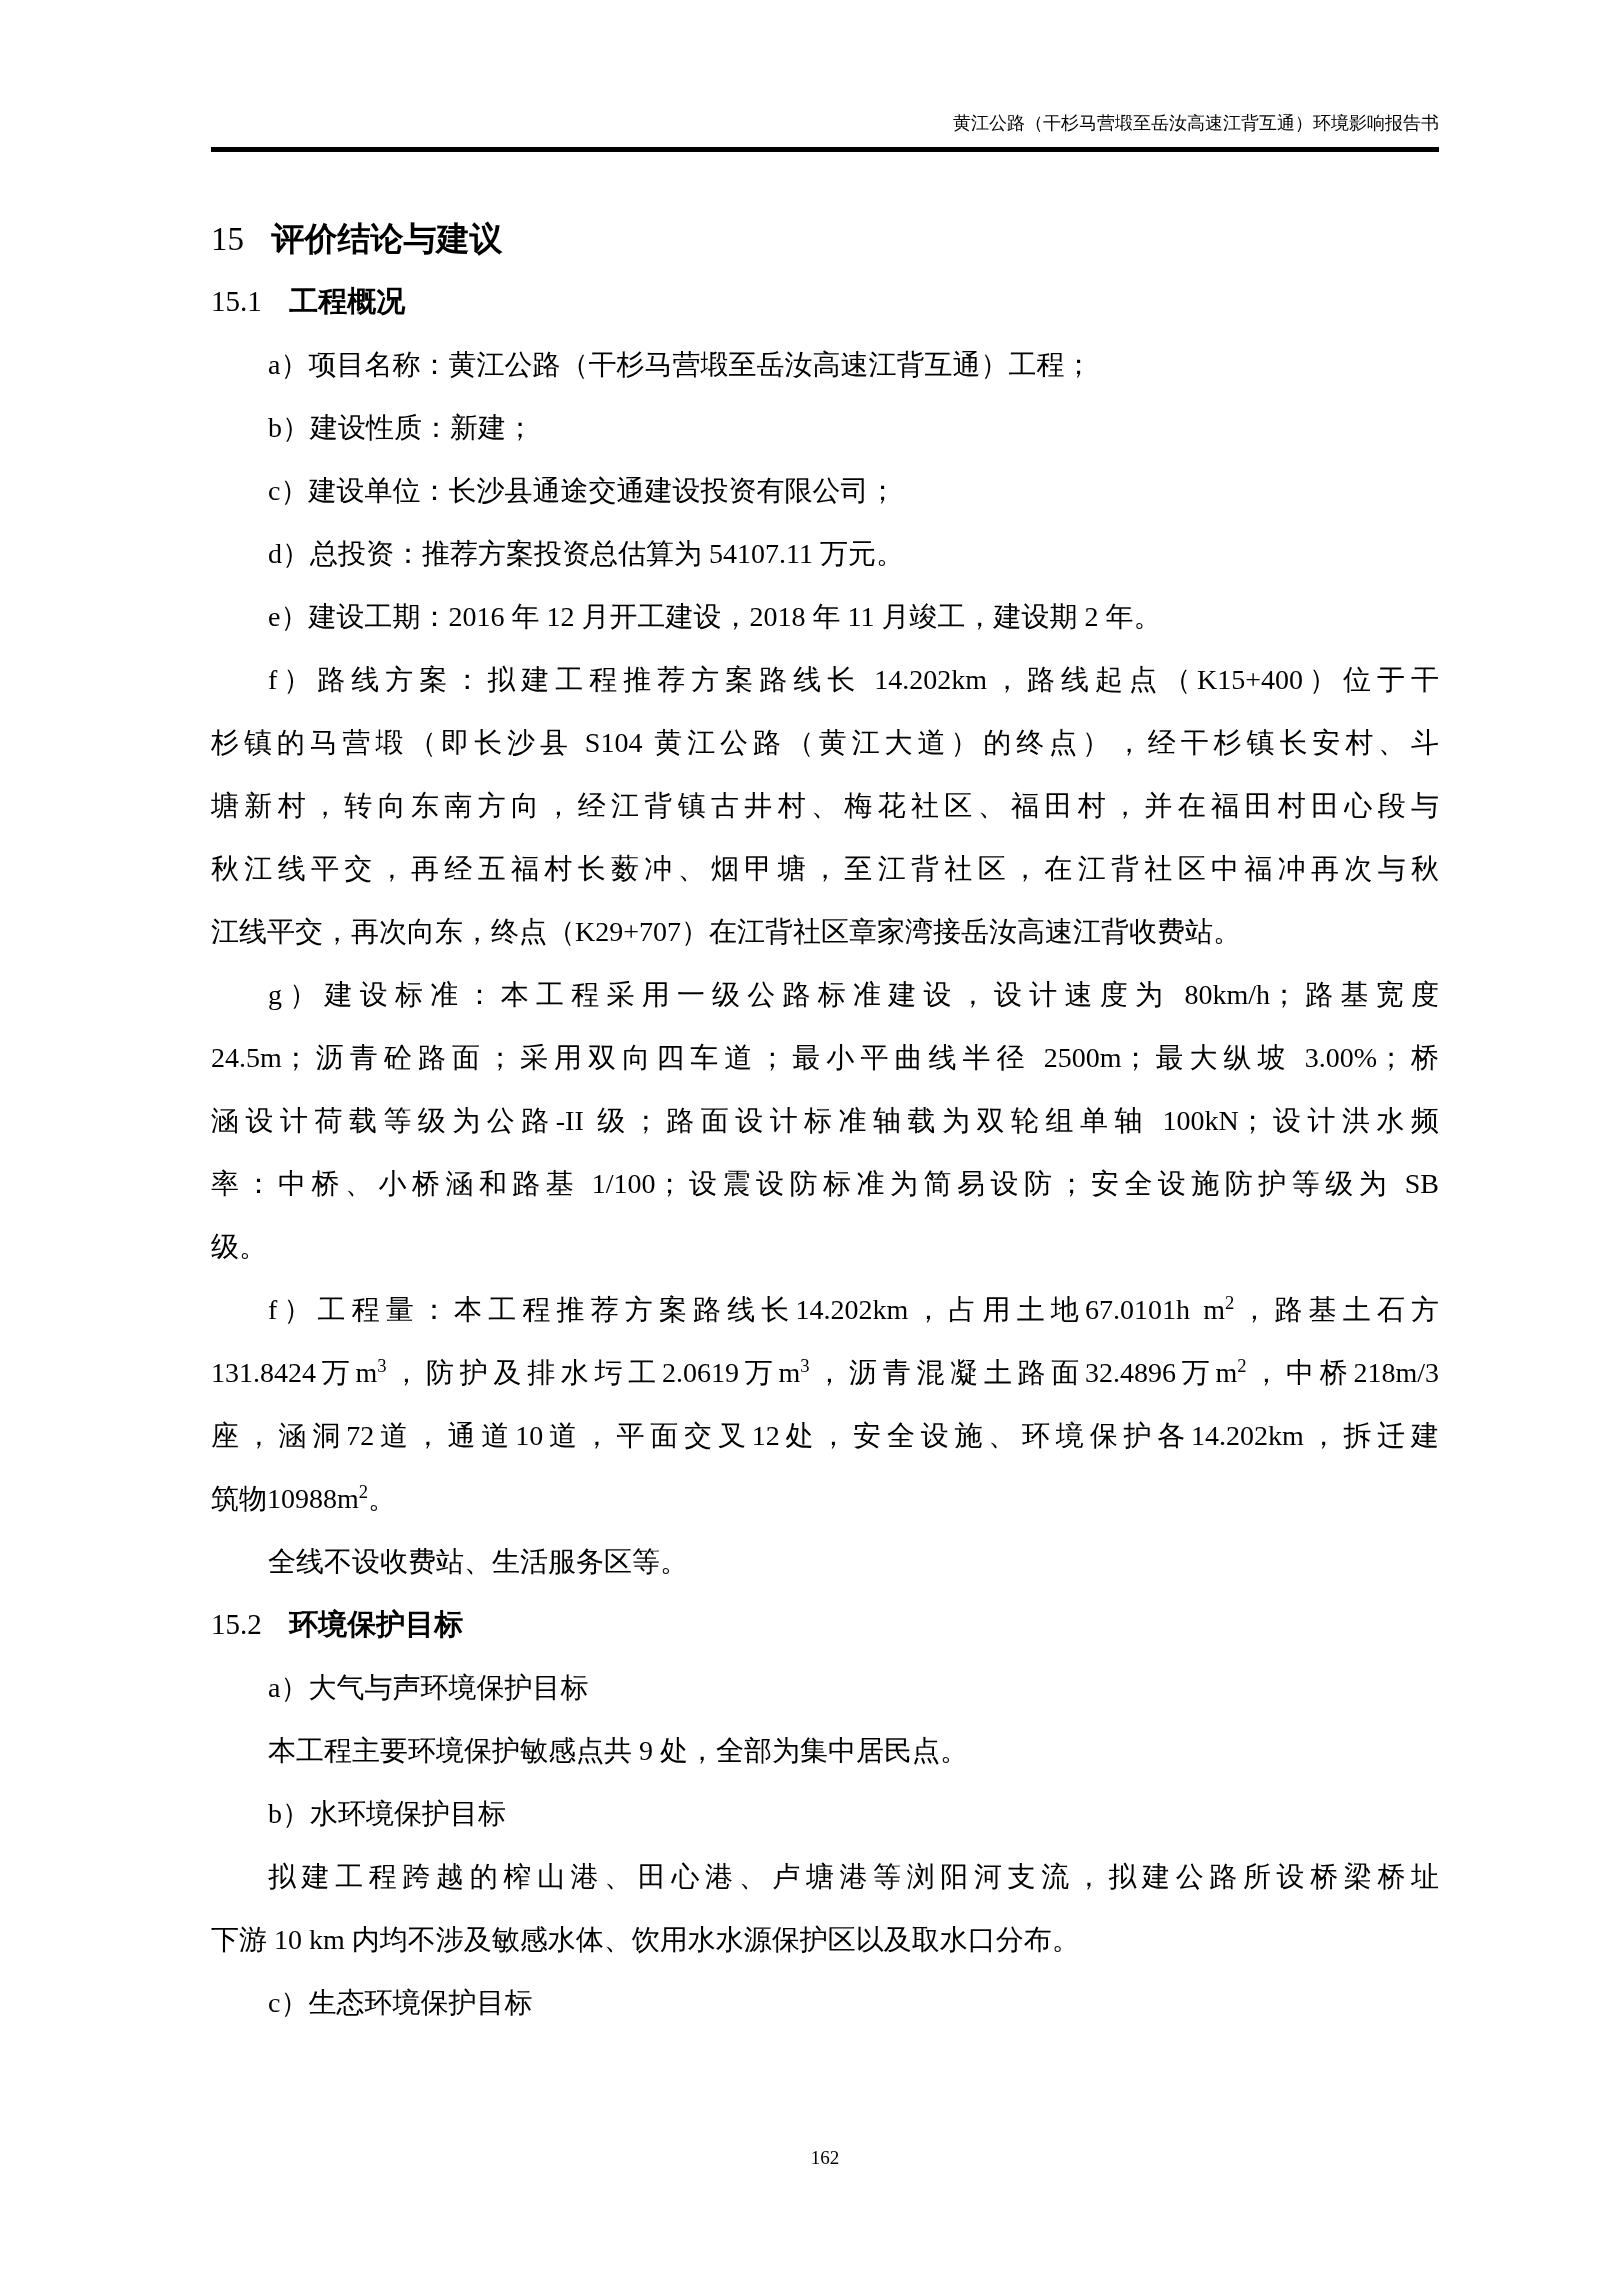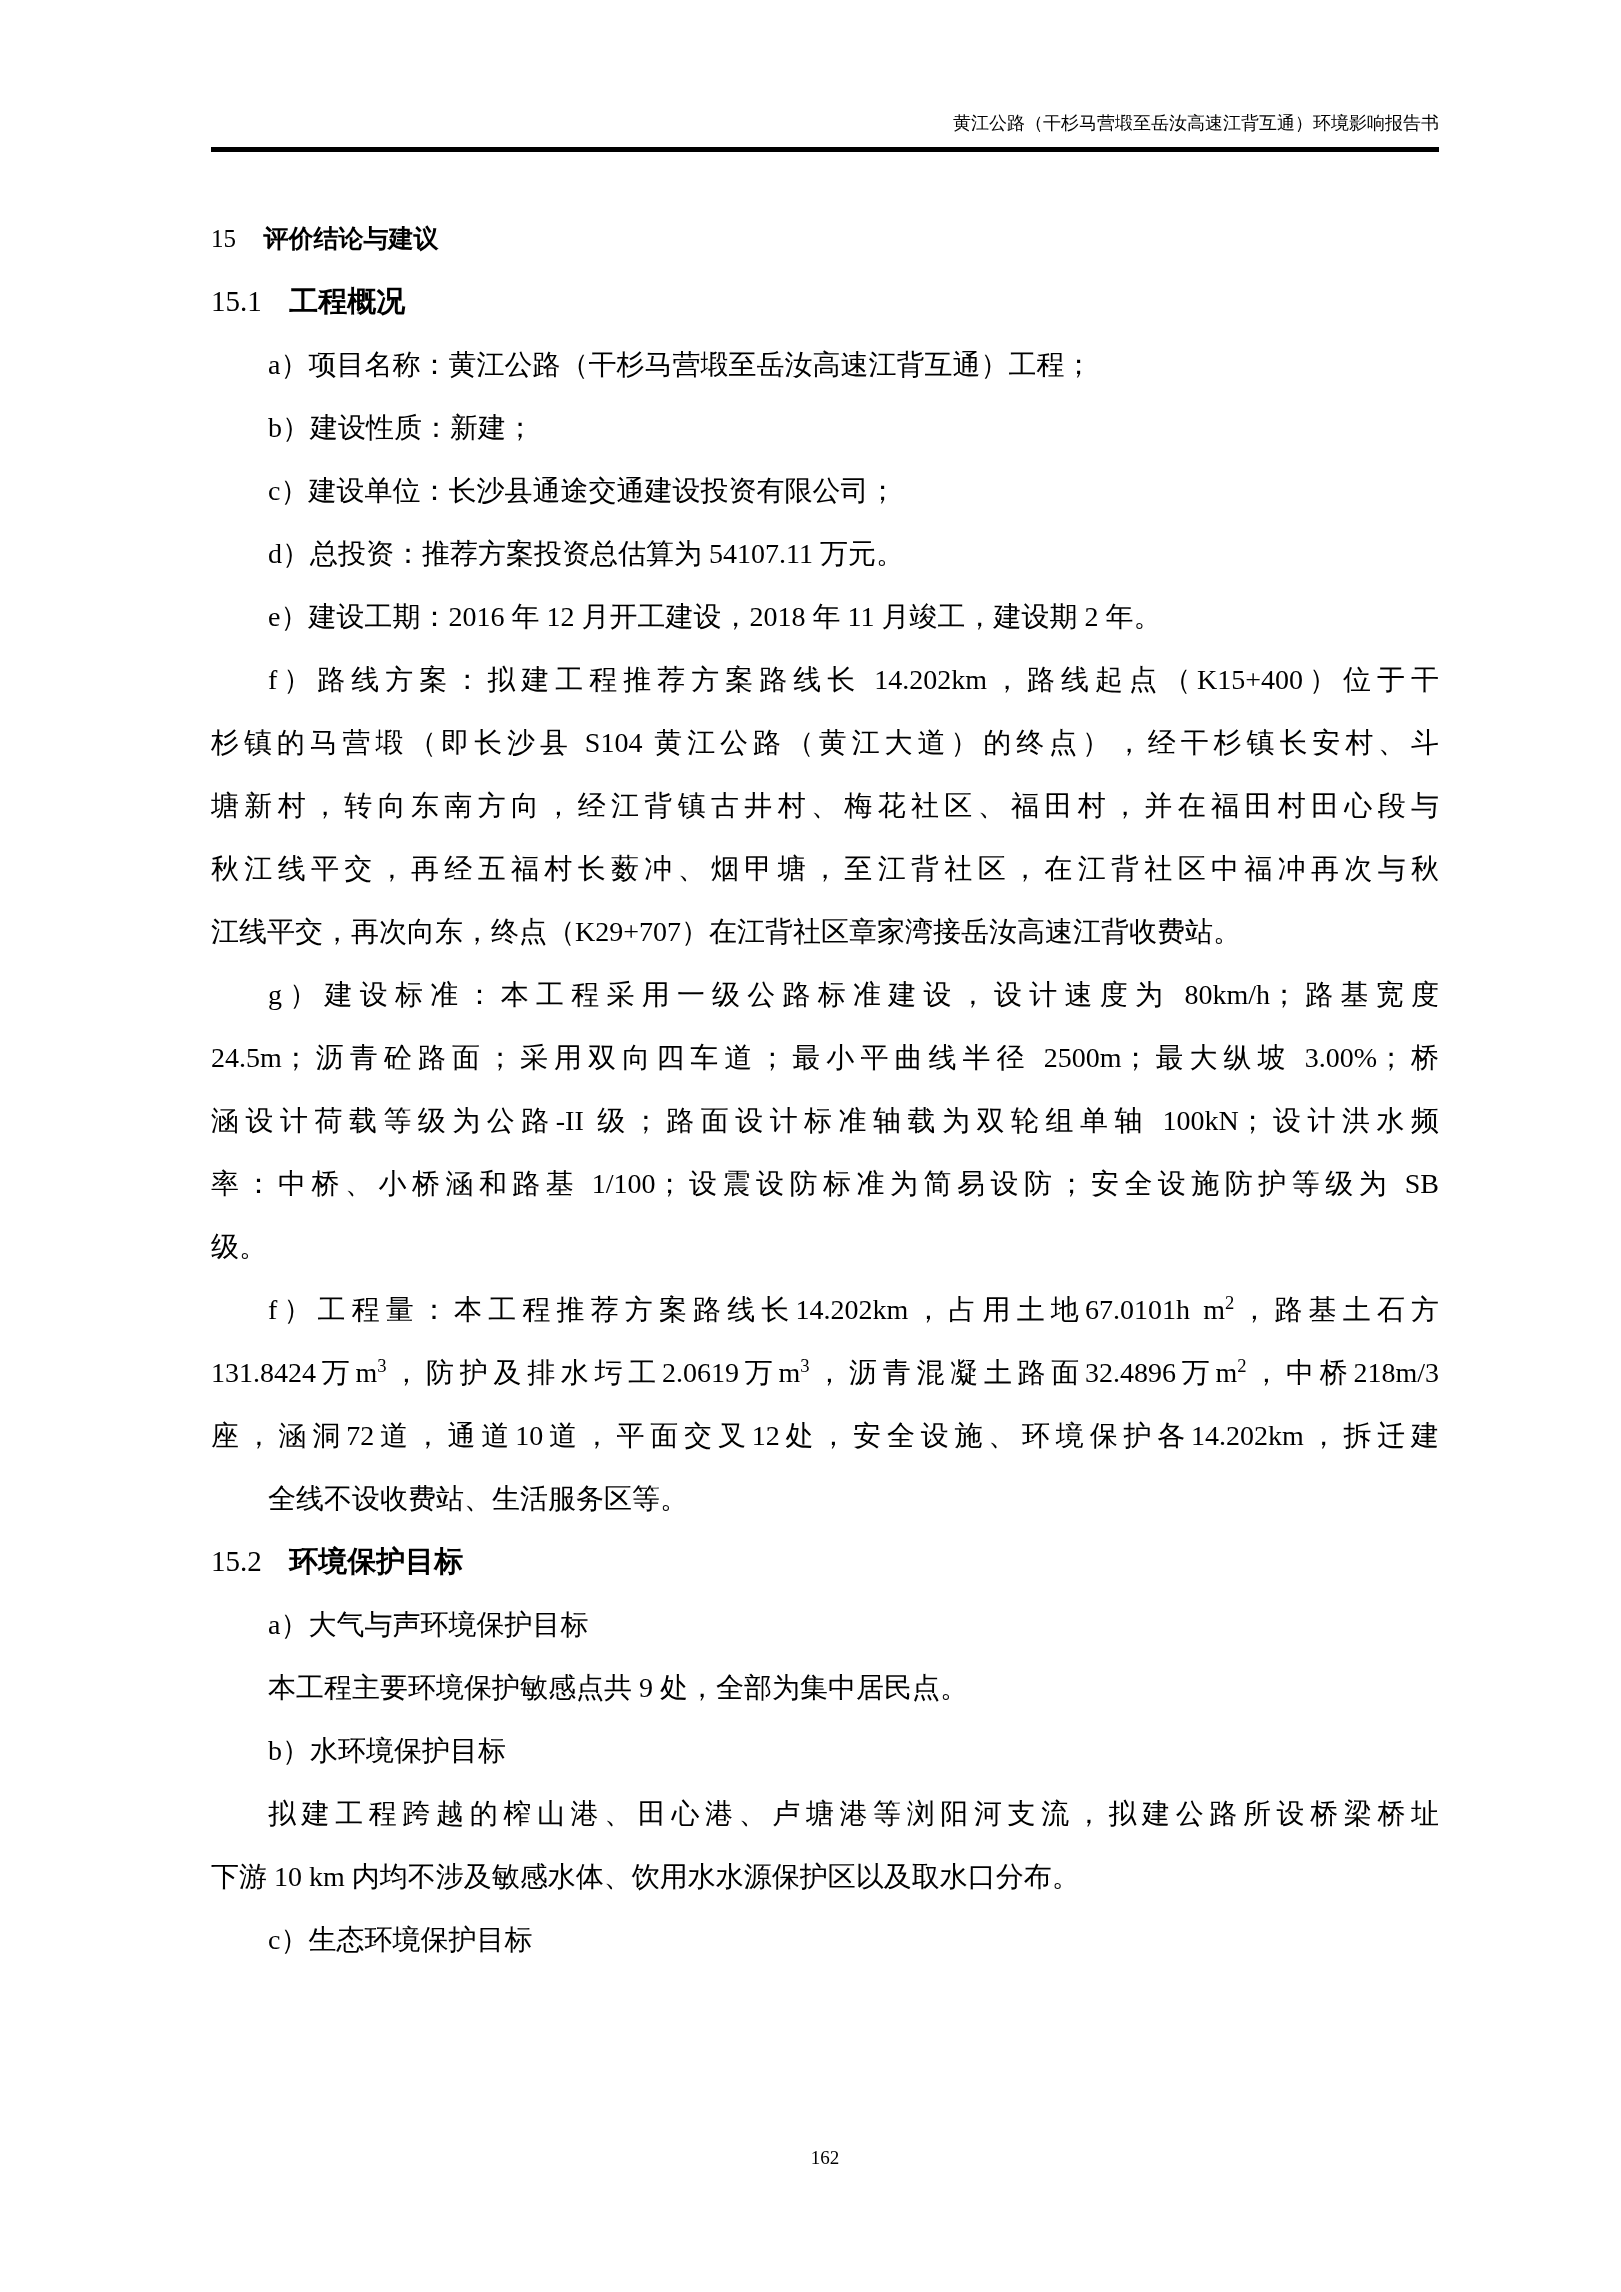--- a/index.html
+++ b/index.html
@@ -35,21 +35,21 @@
   .line {
     height: 63px;
     line-height: 63px;
   }
   .ind { text-indent: 57px; }
   .j { text-align: justify; text-align-last: justify; }
   .h1 .sec-title, .h2 .sec-title {
     font-family: "Liberation Sans", "DejaVu Sans", sans-serif;
     font-weight: bold;
   }
-  .h1 { font-size: 25px; }
+  .h1 { font-size: 33px; }
   .h2 { font-size: 29px; }
   .h1 .sec-num, .h2 .sec-num {
     font-family: "Liberation Serif", "DejaVu Serif", serif;
     margin-right: 27.4px;
   }
   sup {
     font-size: 18.6px;
     line-height: 0;
     vertical-align: super;
   }
@@ -86,20 +86,21 @@
   <div class="line j">秋江线平交，再经五福村长薮冲、烟甲塘，至江背社区，在江背社区中福冲再次与秋</div>
   <div class="line">江线平交，再次向东，终点（K29+707）在江背社区章家湾接岳汝高速江背收费站。</div>
   <div class="line ind j">g）建设标准：本工程采用一级公路标准建设，设计速度为 80km/h；路基宽度</div>
   <div class="line j">24.5m；沥青砼路面；采用双向四车道；最小平曲线半径 2500m；最大纵坡 3.00%；桥</div>
   <div class="line j">涵设计荷载等级为公路-II 级；路面设计标准轴载为双轮组单轴 100kN；设计洪水频</div>
   <div class="line j">率：中桥、小桥涵和路基 1/100；设震设防标准为简易设防；安全设施防护等级为 SB</div>
   <div class="line">级。</div>
   <div class="line ind j"><span>f）工程量：本工程推荐方案路线长14.202km，占用土地67.0101h m</span><sup>2</sup><span>，路基土石方</span></div>
   <div class="line j"><span>131.8424万m</span><sup>3</sup><span>，防护及排水圬工2.0619万m</span><sup>3</sup><span>，沥青混凝土路面32.4896万m</span><sup>2</sup><span>，中桥218m/3</span></div>
   <div class="line j">座，涵洞72道，通道10道，平面交叉12处，安全设施、环境保护各14.202km，拆迁建</div>
+  <div class="line"><span>筑物10988m</span><sup>2</sup><span>。</span></div>
   <div class="line ind">全线不设收费站、生活服务区等。</div>
   <div class="line h2">
     <span class="sec-num">15.2</span><span class="sec-title">环境保护目标</span>
   </div>
   <div class="line ind">a）大气与声环境保护目标</div>
   <div class="line ind">本工程主要环境保护敏感点共 9 处，全部为集中居民点。</div>
   <div class="line ind">b）水环境保护目标</div>
   <div class="line ind j">拟建工程跨越的榨山港、田心港、卢塘港等浏阳河支流，拟建公路所设桥梁桥址</div>
   <div class="line">下游 10 km 内均不涉及敏感水体、饮用水水源保护区以及取水口分布。</div>
   <div class="line ind">c）生态环境保护目标</div>

